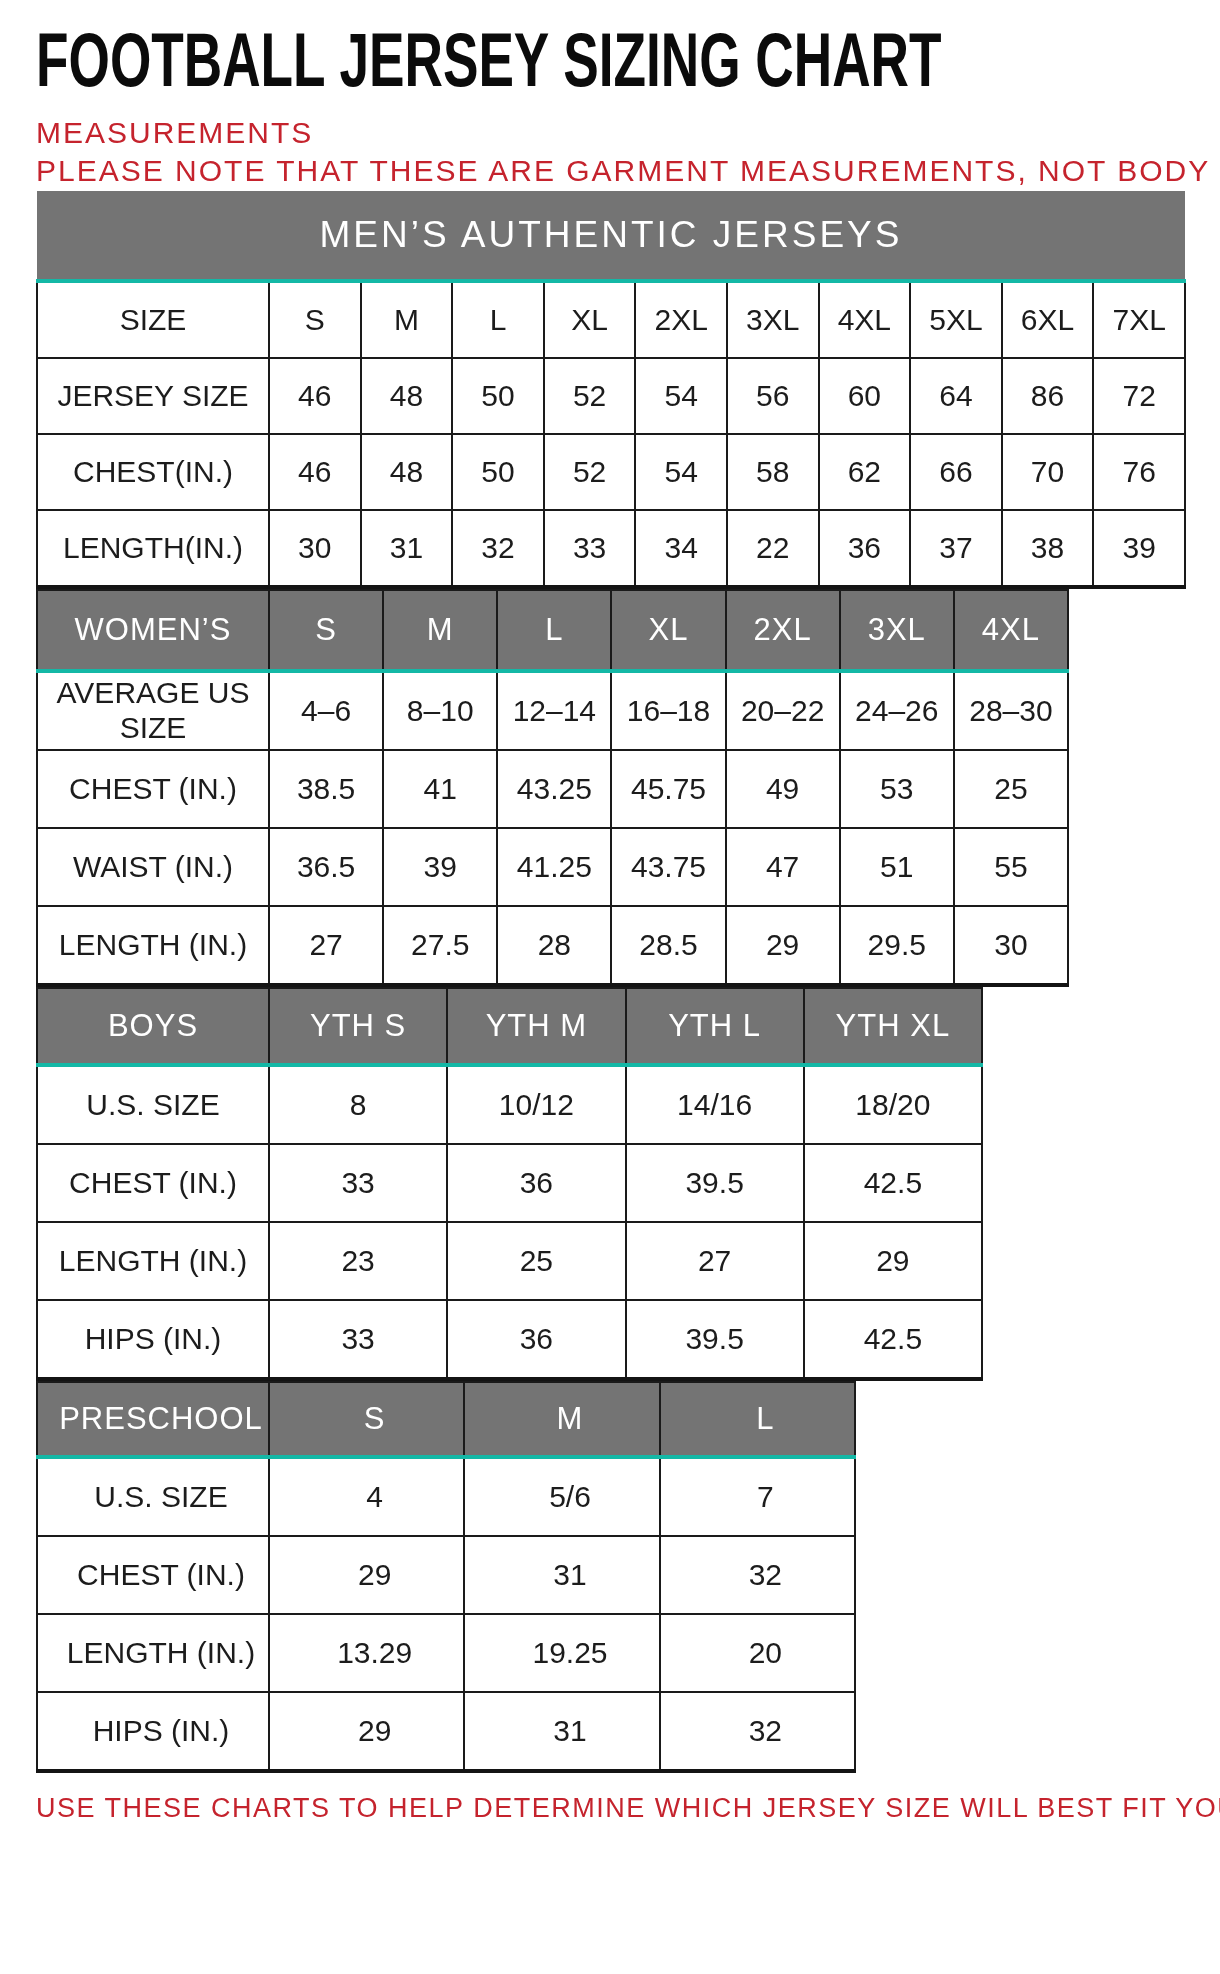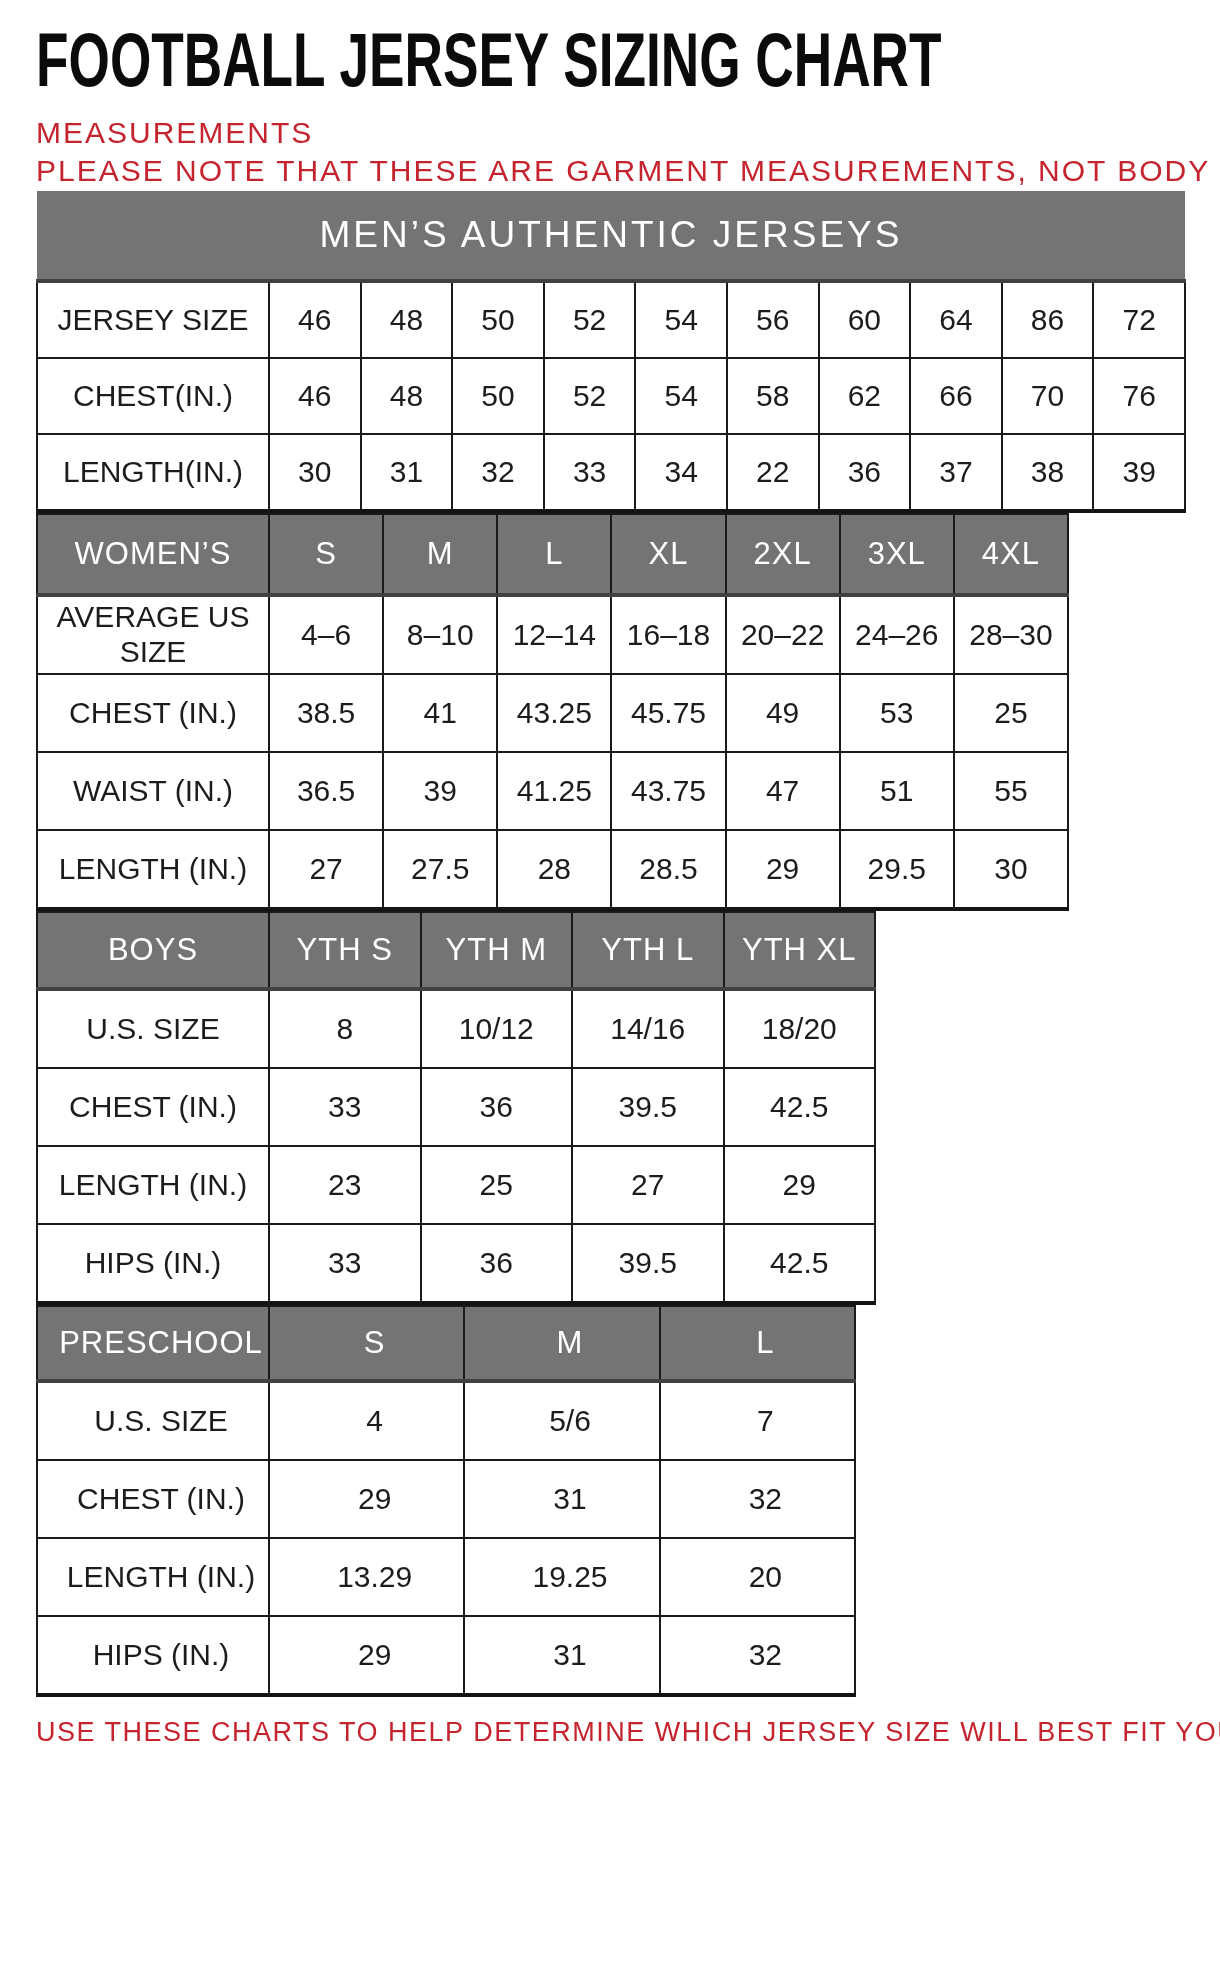--- a/index.html
+++ b/index.html
@@ -25,39 +25,39 @@
     margin-top:0;
   }
   .tbl td{
     border:2px solid #1a1a1a;
     text-align:center;vertical-align:middle;
     font-size:30px;color:#1c1c1c;
     padding:0 4px;line-height:1.15;
   }
   .tbl tr.ghead td{
     background:#747474;color:#ffffff;
-    border-bottom:4px solid #404040;
+    border-bottom:4px solid #14b8a6;
   }
   .tbl{border-bottom:4px solid #141414;}
   
   .mens tr.ghead td{
     border-left:none;border-right:none;border-top:none;
     font-size:37px;letter-spacing:3px;
     height:88px;
   }
   .mens td{height:74px;}
   .womens tr.ghead td{font-size:31px;letter-spacing:1px;height:78px;}
   .womens td{height:76px;}
   .boys tr.ghead td{font-size:31px;letter-spacing:1px;height:74px;}
   .boys td{height:76px;}
   .preschool tr.ghead td{font-size:31px;letter-spacing:1px;height:72px;}
   .preschool td{height:76px;padding-left:20px;}
   .mens{width:1150px;margin-top:26px;}
   .womens{width:1033px;margin-top:38px;}
-  .boys{width:840px;margin-top:40px;}
+  .boys{width:947px;margin-top:40px;}
   .preschool{width:820px;margin-top:32px;}
   col.label-col{width:232px;}
   .footer-note{
     margin-top:20px;
     font-size:27px;letter-spacing:1.5px;
     color:#c5232d;white-space:nowrap;
   }
 </style>
 </head>
 <body>
@@ -70,20 +70,33 @@
 </div>
 
 <table class="tbl mens">
   <colgroup>
       <col class="label-col">
       <col span="10">
     </colgroup>
   <tbody>
   <tr class="ghead">
     <td colspan="11">MEN’S AUTHENTIC JERSEYS</td>
+  </tr>
+  <tr>
+    <td>SIZE</td>
+    <td>S</td>
+    <td>M</td>
+    <td>L</td>
+    <td>XL</td>
+    <td>2XL</td>
+    <td>3XL</td>
+    <td>4XL</td>
+    <td>5XL</td>
+    <td>6XL</td>
+    <td>7XL</td>
   </tr>
   <tr>
     <td>JERSEY SIZE</td>
     <td>46</td>
     <td>48</td>
     <td>50</td>
     <td>52</td>
     <td>54</td>
     <td>56</td>
     <td>60</td>

